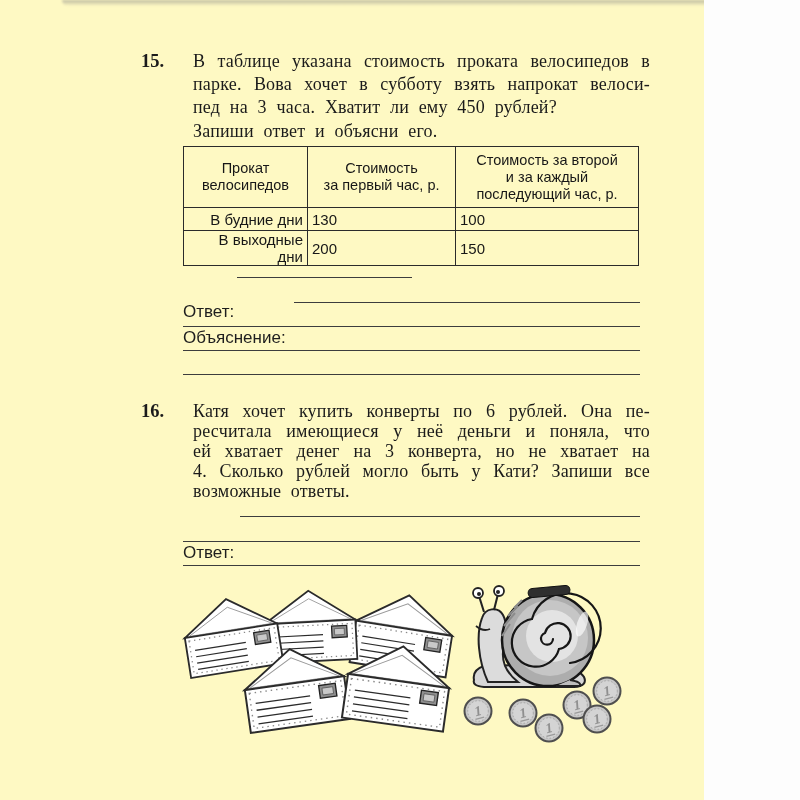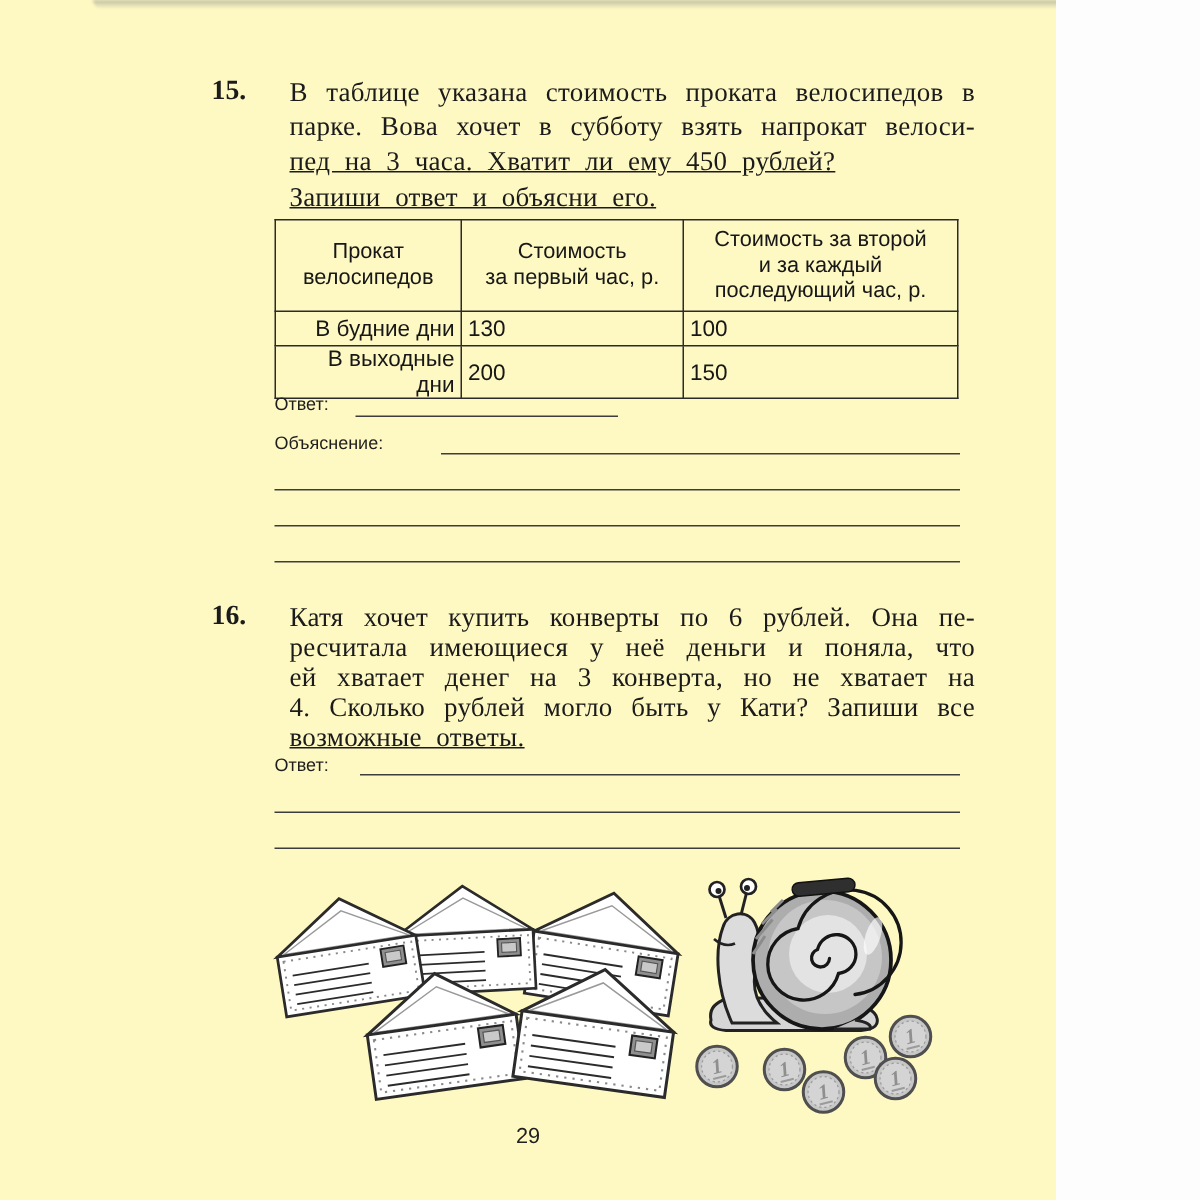--- a/index.html
+++ b/index.html
@@ -6,22 +6,22 @@
   .page{position:relative;width:704px;height:800px;background:#fef9c3;overflow:hidden;
         font-family:"Liberation Serif",serif;color:#1b1b1b;}
   .top-shadow{position:absolute;left:62px;top:0;width:650px;height:6px;
         background:linear-gradient(180deg,rgba(110,110,120,.45),rgba(255,255,255,0));
         filter:blur(1.2px);border-radius:0 0 6px 6px;}
   .pnum{position:absolute;left:141px;width:36px;font-weight:bold;font-size:18.5px;
         font-family:"Liberation Serif",serif;}
   .tline{position:absolute;left:193px;width:457px;font-size:18px;line-height:20px;
         letter-spacing:.2px;white-space:normal;}
   .j{text-align:justify;text-align-last:justify;}
-  .lastline{word-spacing:5px;text-decoration:underline;}
-  .lbl{position:absolute;font-family:"Liberation Sans",sans-serif;font-size:12px;color:#1e1e1e;}
+  .lastline{word-spacing:5px;}
+  .lbl{position:absolute;font-family:"Liberation Sans",sans-serif;font-size:17px;color:#1e1e1e;margin-top:40px;}
   .rule{position:absolute;border-top:1.6px solid #3d3d3d;height:0;}
   table.rates{position:absolute;left:183px;top:146px;border-collapse:collapse;
         font-family:Liberation Sans, sans-serif;color:#171717;table-layout:fixed;}
   table.rates th,table.rates td{border:1.7px solid #2b2b2b;}
   table.rates th{font-weight:normal;font-size:14.5px;line-height:17px;height:56px;
         text-align:center;vertical-align:middle;padding:2px 3px;}
   table.rates td{font-size:15px;height:22px;text-align:left;padding:0 4px;}
   table.rates td.l{text-align:right;padding-left:7px;}
   .pageno{position:absolute;left:0;right:0;top:750px;text-align:center;
         font-family:"Liberation Sans",sans-serif;font-size:14.5px;color:#202020;}
@@ -170,14 +170,13 @@
         <use href="#coin" x="-15" y="-15" width="30" height="30"></use>
       </g>
     <g transform="translate(363,131)">
         <use href="#coin" x="-15" y="-15" width="30" height="30"></use>
       </g>
     <g transform="translate(389,146)">
         <use href="#coin" x="-15" y="-15" width="30" height="30"></use>
       </g>
   </svg>
 
-  <div class="pageno">29</div>
 </div>
 
 </body></html>

